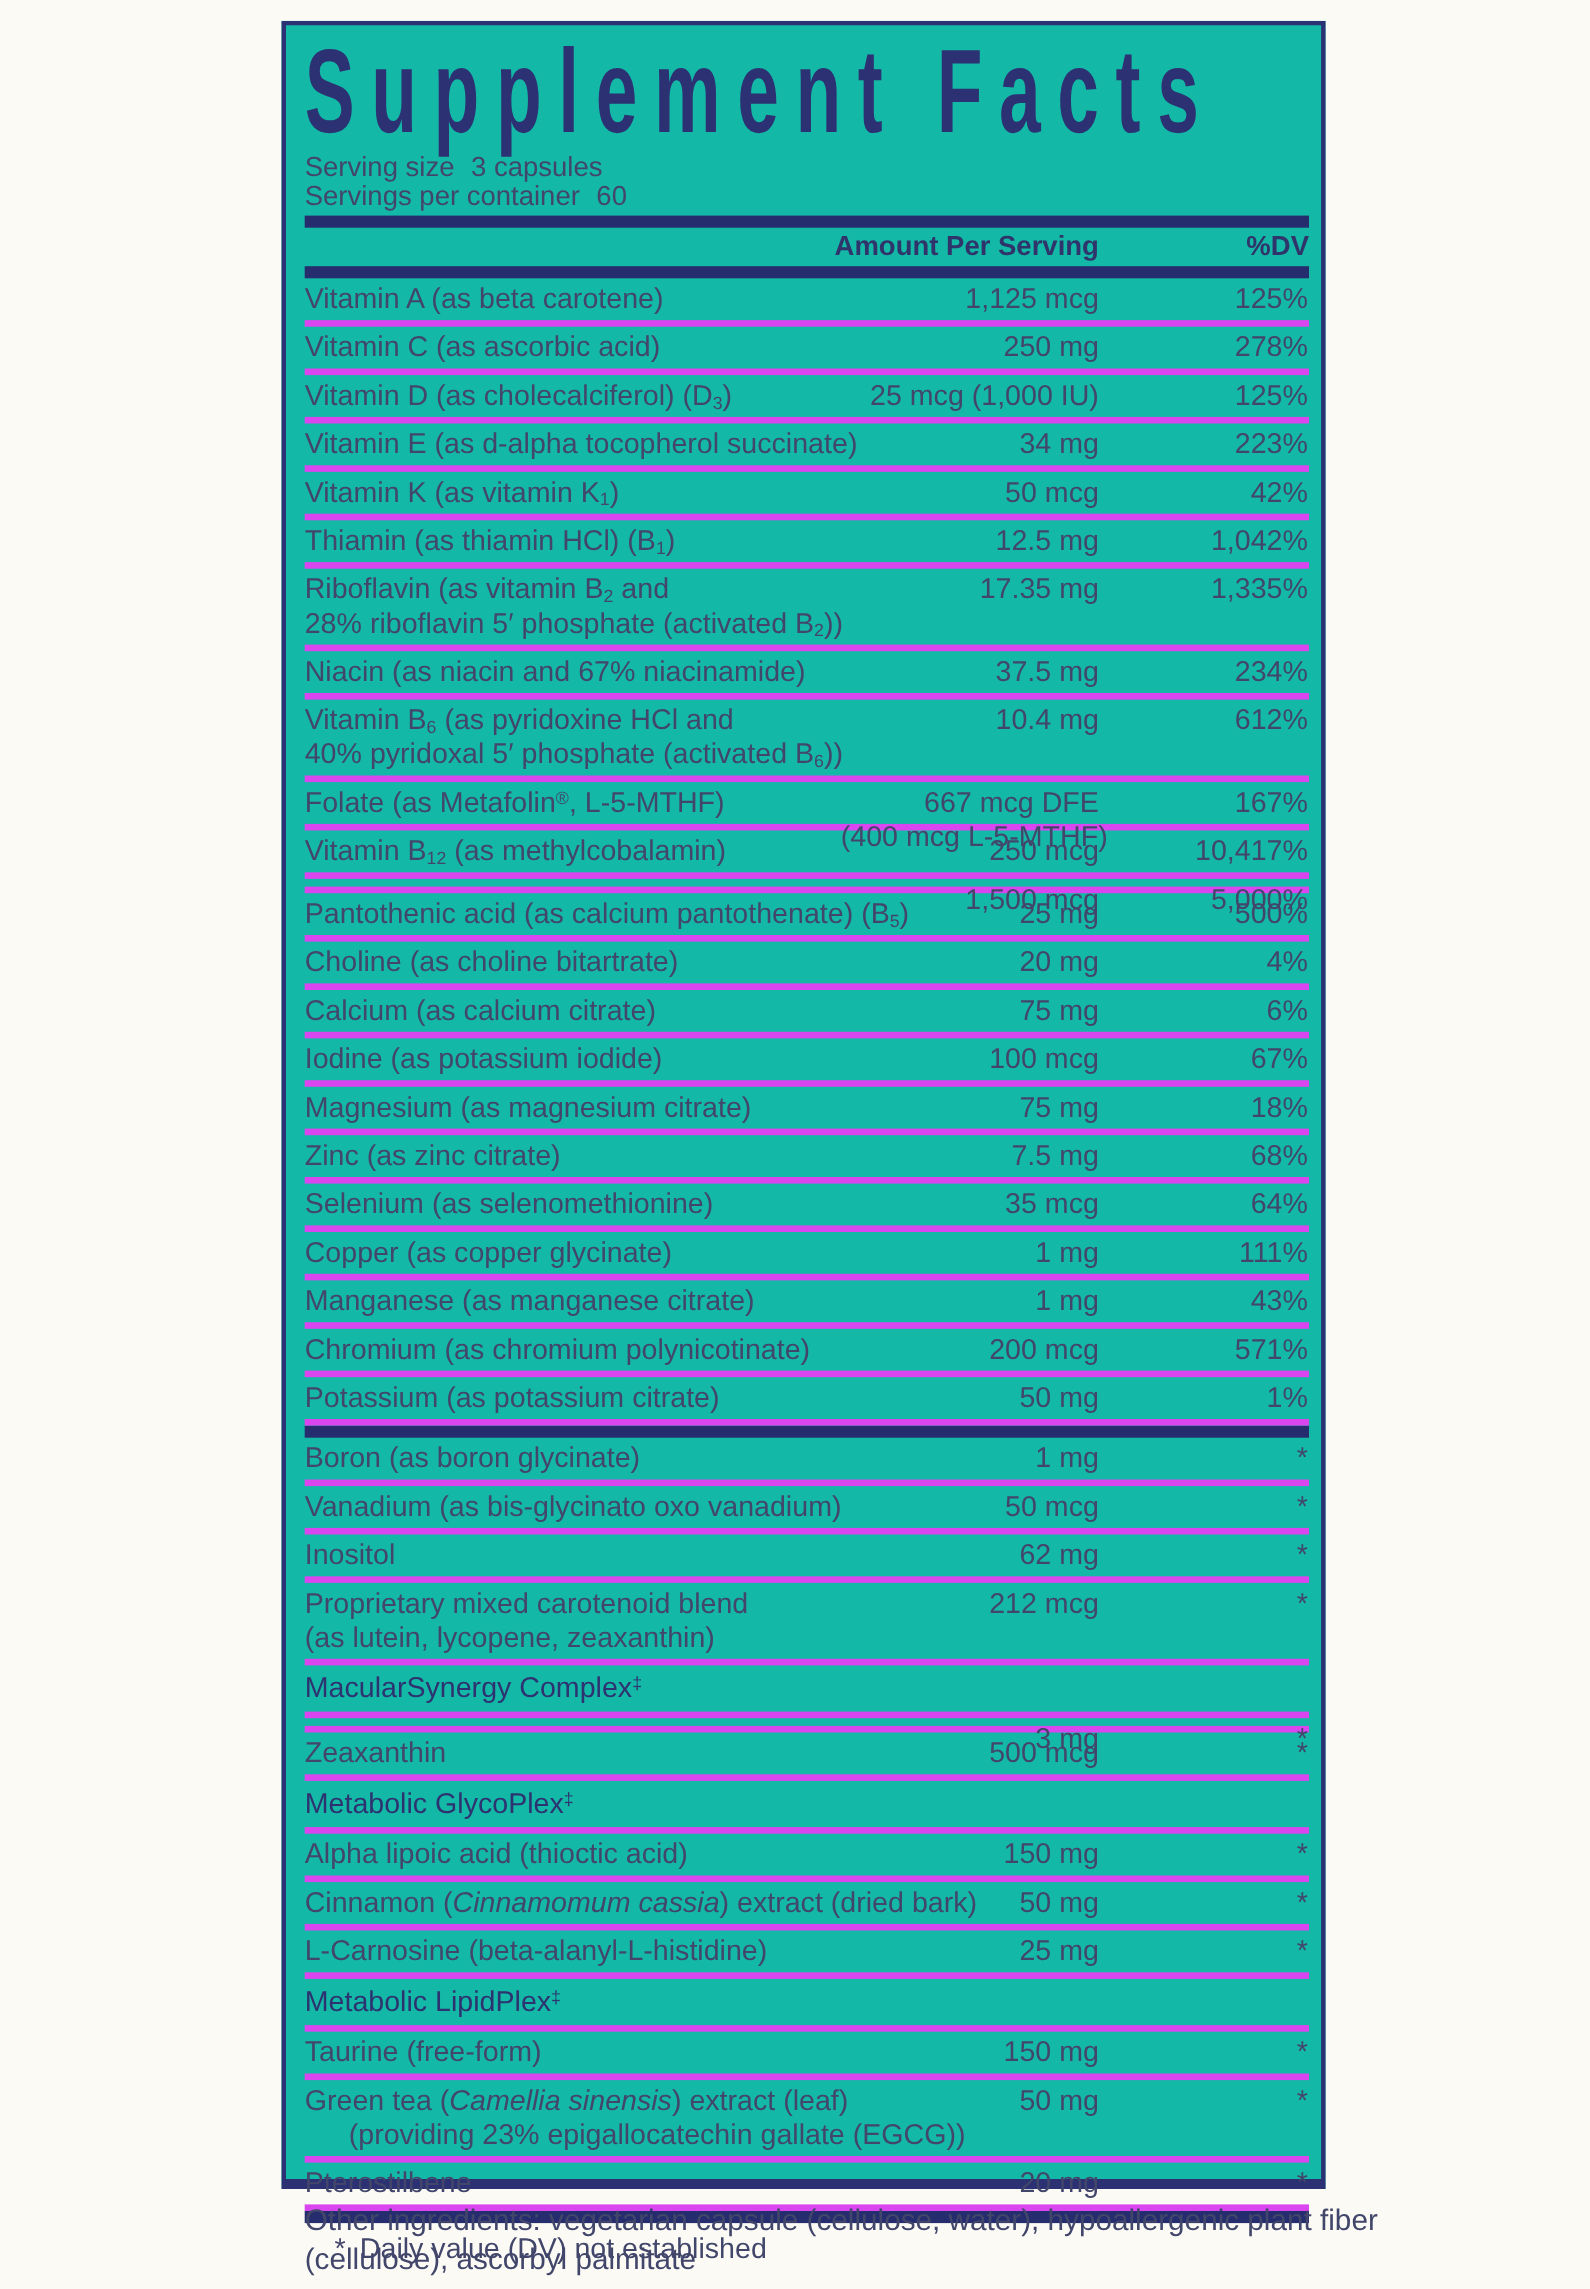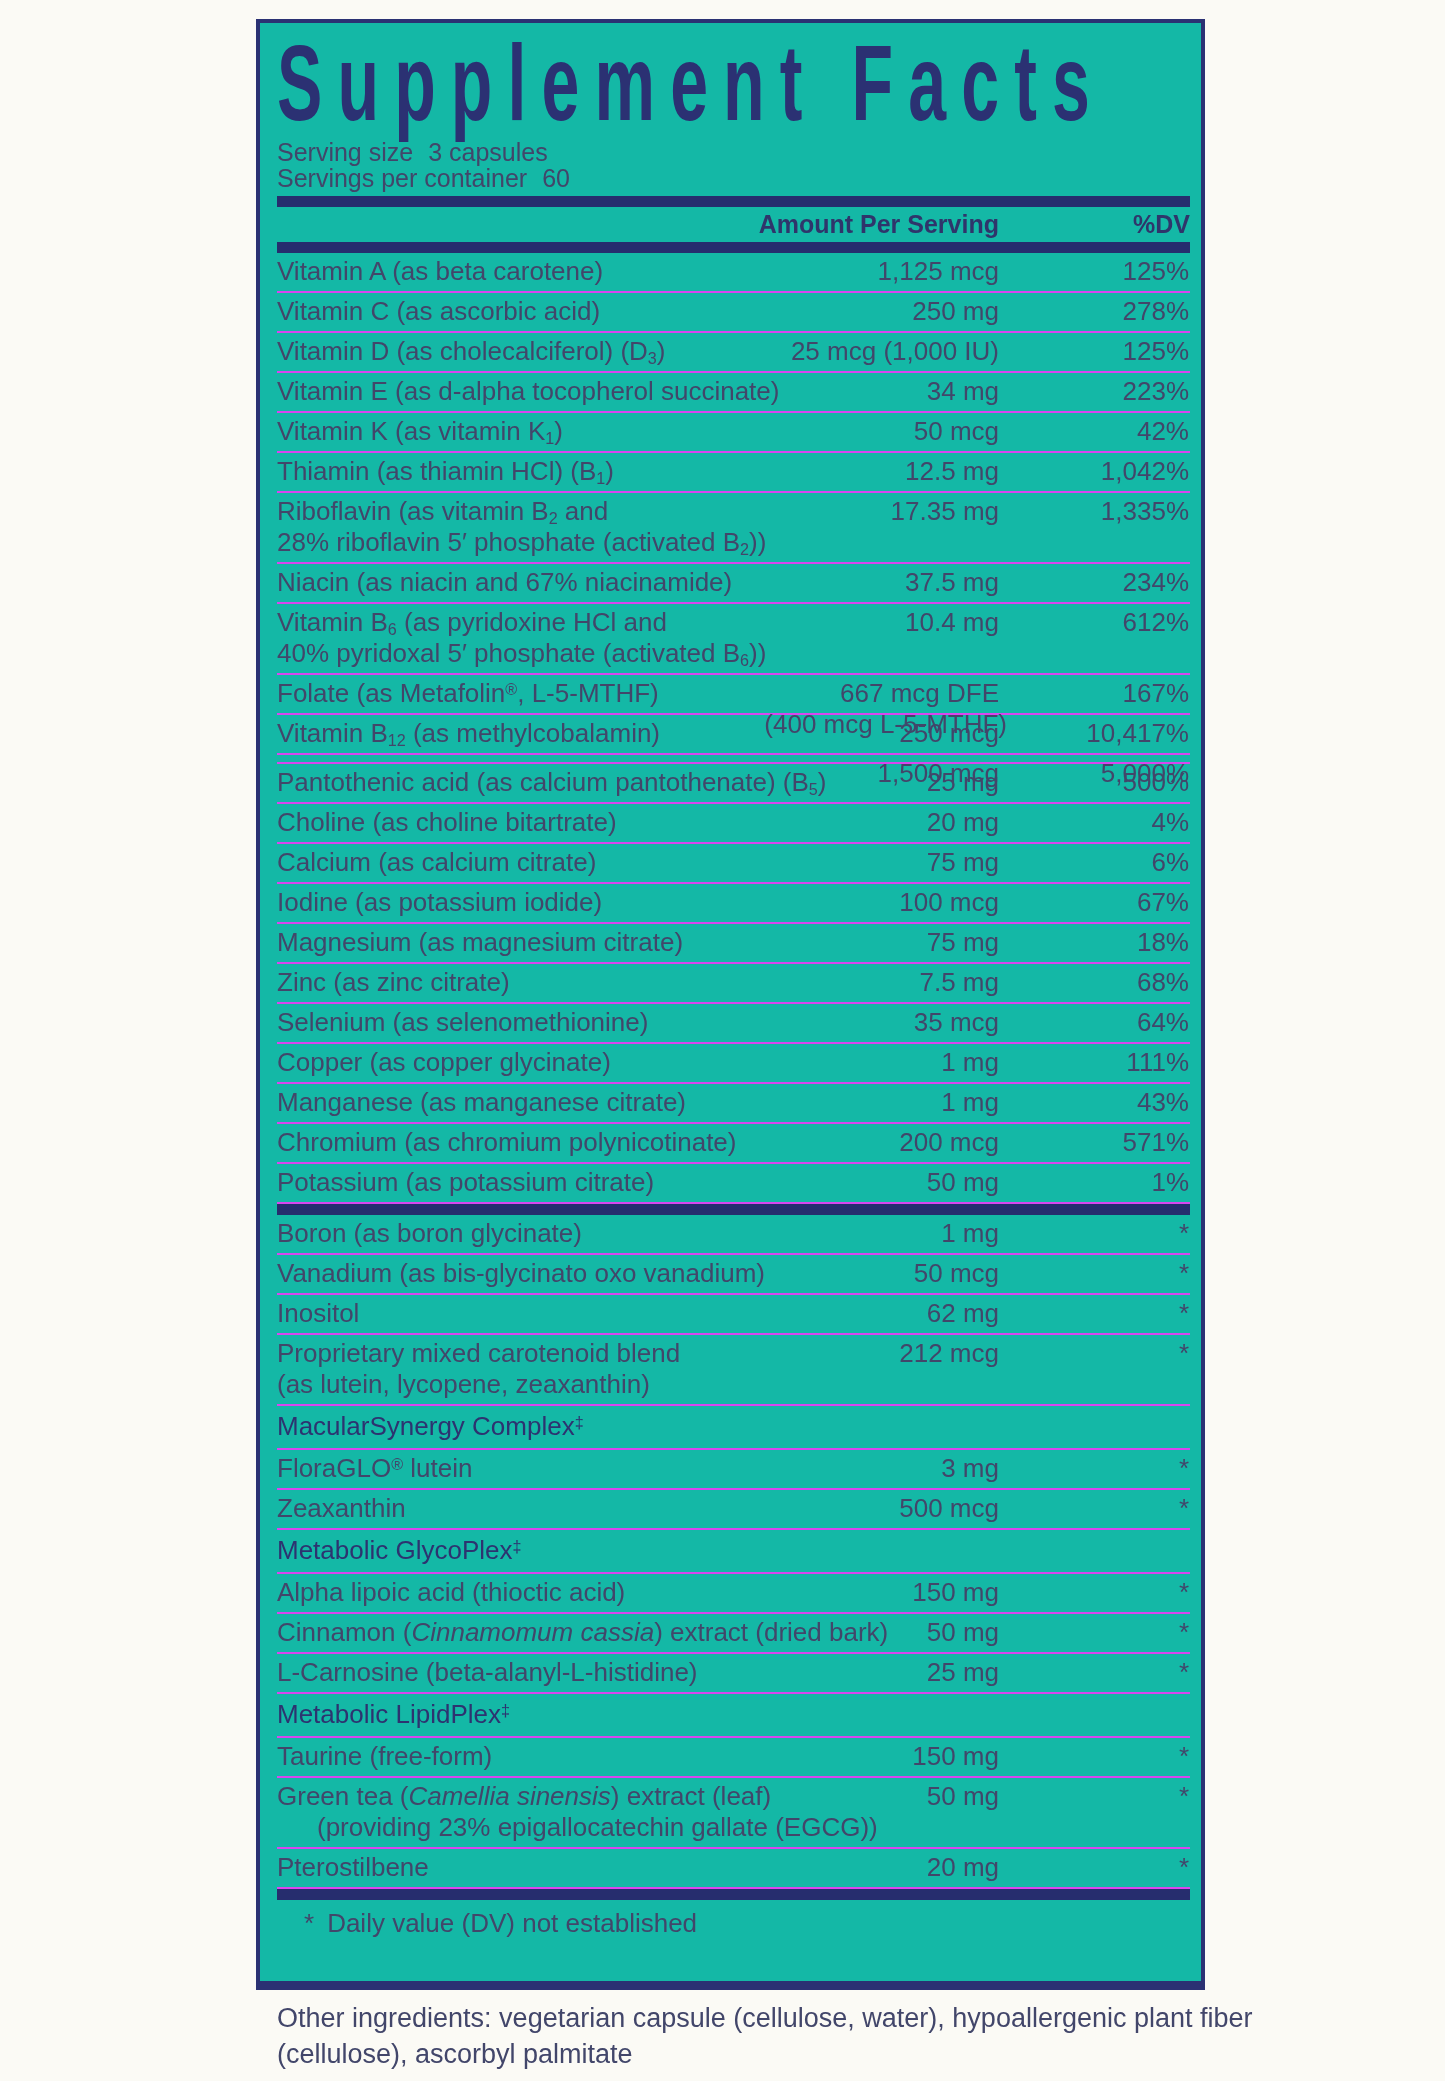--- a/index.html
+++ b/index.html
@@ -33,21 +33,21 @@
   }
   .serving-line{font-size:25px;line-height:26px;color:#42466a;}
   .serving-line .val{margin-left:15px;}
   .bar{height:11px;background:#262d6e;}
   .bar.top{margin-top:5px;}
   .col-headers{position:relative;height:35px;font-weight:bold;font-size:25px;color:#2f356b;}
   .ch-amount{position:absolute;right:191px;bottom:3px;white-space:nowrap;}
   .ch-dv{position:absolute;right:0;bottom:3px;}
   #rows .row{
     position:relative;
-    border-bottom:2px solid #d946ef;
+    border-bottom:6px solid #d946ef;
     padding:3px 0 4px 0;
     font-size:26px;line-height:31px;color:#42466a;
   }
   #rows .row .lbl{max-width:660px;}
   #rows .row .l2.indent{padding-left:40px;}
   #rows .row .amt{position:absolute;right:191px;top:3px;white-space:nowrap;}
   #rows .row .amt2{position:absolute;right:183px;top:34px;white-space:nowrap;}
   #rows .row .dv{position:absolute;right:1px;top:3px;white-space:nowrap;}
   #rows .row.section{font-weight:normal;color:#2d3370;padding:5px 0 6px 0;}
   #rows .bar-row{height:11px;background:#262d6e;border:none;}
@@ -224,21 +224,20 @@
         </div>
         <div class="row">
           <div class="lbl">Proprietary mixed carotenoid blend<div class="l2">(as lutein, lycopene, zeaxanthin)</div></div>
           <span class="amt">212 mcg</span>
           <span class="dv">*</span>
         </div>
         <div class="row section">
           <div class="lbl">MacularSynergy Complex<sup>‡</sup></div>
         </div>
         <div class="row">
-          <div class="lbl">FloraGLO<sup>®</sup> lutein</div>
           <span class="amt">3 mg</span>
           <span class="dv">*</span>
         </div>
         <div class="row">
           <div class="lbl">Zeaxanthin</div>
           <span class="amt">500 mcg</span>
           <span class="dv">*</span>
         </div>
         <div class="row section">
           <div class="lbl">Metabolic GlycoPlex<sup>‡</sup></div>

